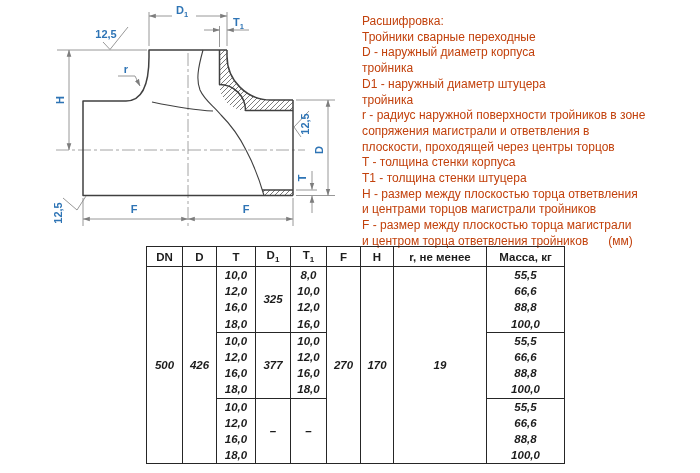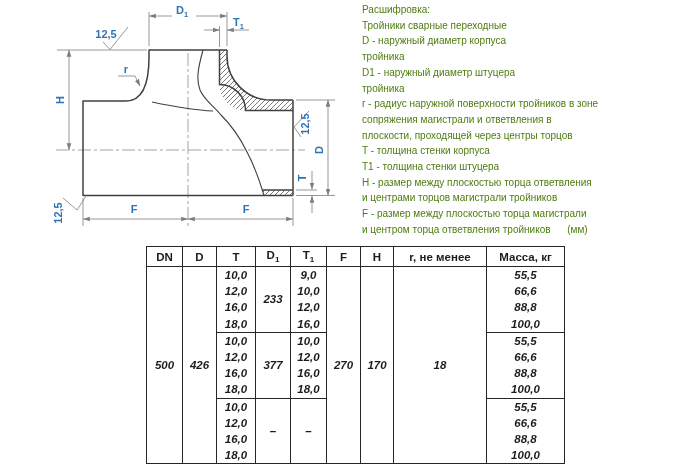--- a/index.html
+++ b/index.html
@@ -2,22 +2,22 @@
 <html><head>
 <meta charset="utf-8">
 <style>
   html,body{margin:0;padding:0;}
   body{
     width:700px;height:473px;background:#ffffff;position:relative;overflow:hidden;
     font-family:"Liberation Sans",sans-serif;
   }
   #drawing-wrap{position:absolute;left:0;top:0;width:360px;height:240px;}
   #legend{
-    position:absolute;left:362px;top:2px;width:336px;
-    font-size:10px;line-height:15.7px;color:#4d7c0f;
+    position:absolute;left:362px;top:14px;width:336px;
+    font-size:12px;line-height:15.7px;color:#c2410c;
     white-space:pre-wrap;letter-spacing:0px;
   }
   #table-wrap{position:absolute;left:146px;top:246px;}
   #spec{
     border-collapse:collapse;table-layout:fixed;width:419px;
     font-family:"Liberation Sans",sans-serif;font-weight:700;font-size:11.5px;
     color:#1c1c1c;text-align:center;border:1.6px solid #262626;
   }
   #spec th{
     height:19px;padding:0;border:1.2px solid #262626;
@@ -176,25 +176,25 @@
           <th>H</th>
           <th>r, не менее</th>
           <th>Масса, кг</th>
         </tr>
       </thead>
     <tbody>
         <tr>
           <td rowspan="12">500</td>
           <td rowspan="12">426</td>
           <td>10,0</td>
-          <td rowspan="4" class="ge">233</td>
-          <td>9,0</td>
+          <td rowspan="4" class="ge">325</td>
+          <td>8,0</td>
           <td rowspan="12">270</td>
           <td rowspan="12">170</td>
-          <td rowspan="12">18</td>
+          <td rowspan="12">19</td>
           <td>55,5</td>
         </tr>
         <tr>
           <td>12,0</td>
           <td>10,0</td>
           <td>66,6</td>
         </tr>
         <tr>
           <td>16,0</td>
           <td>12,0</td>

